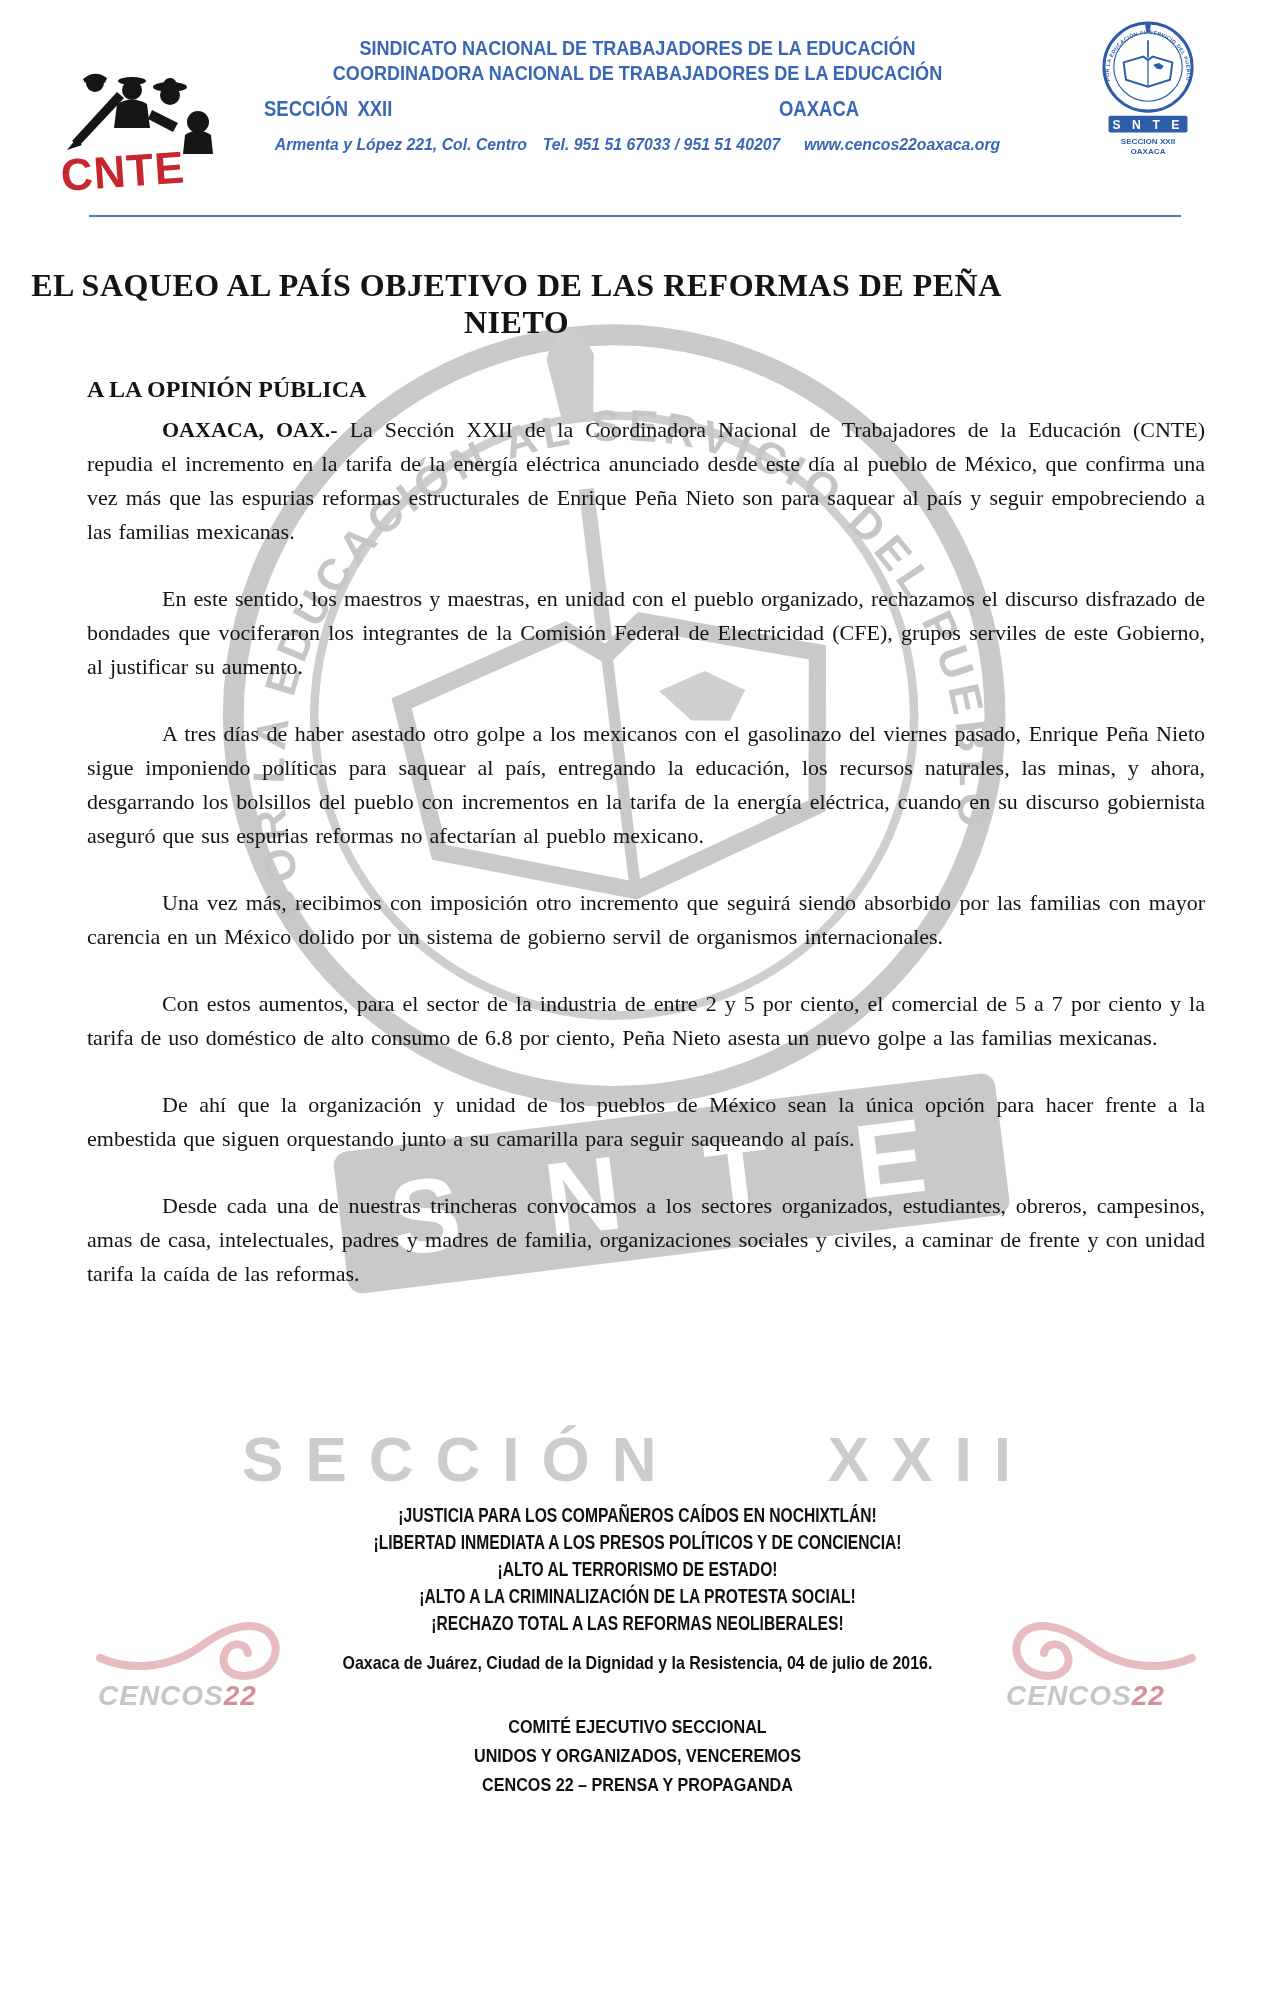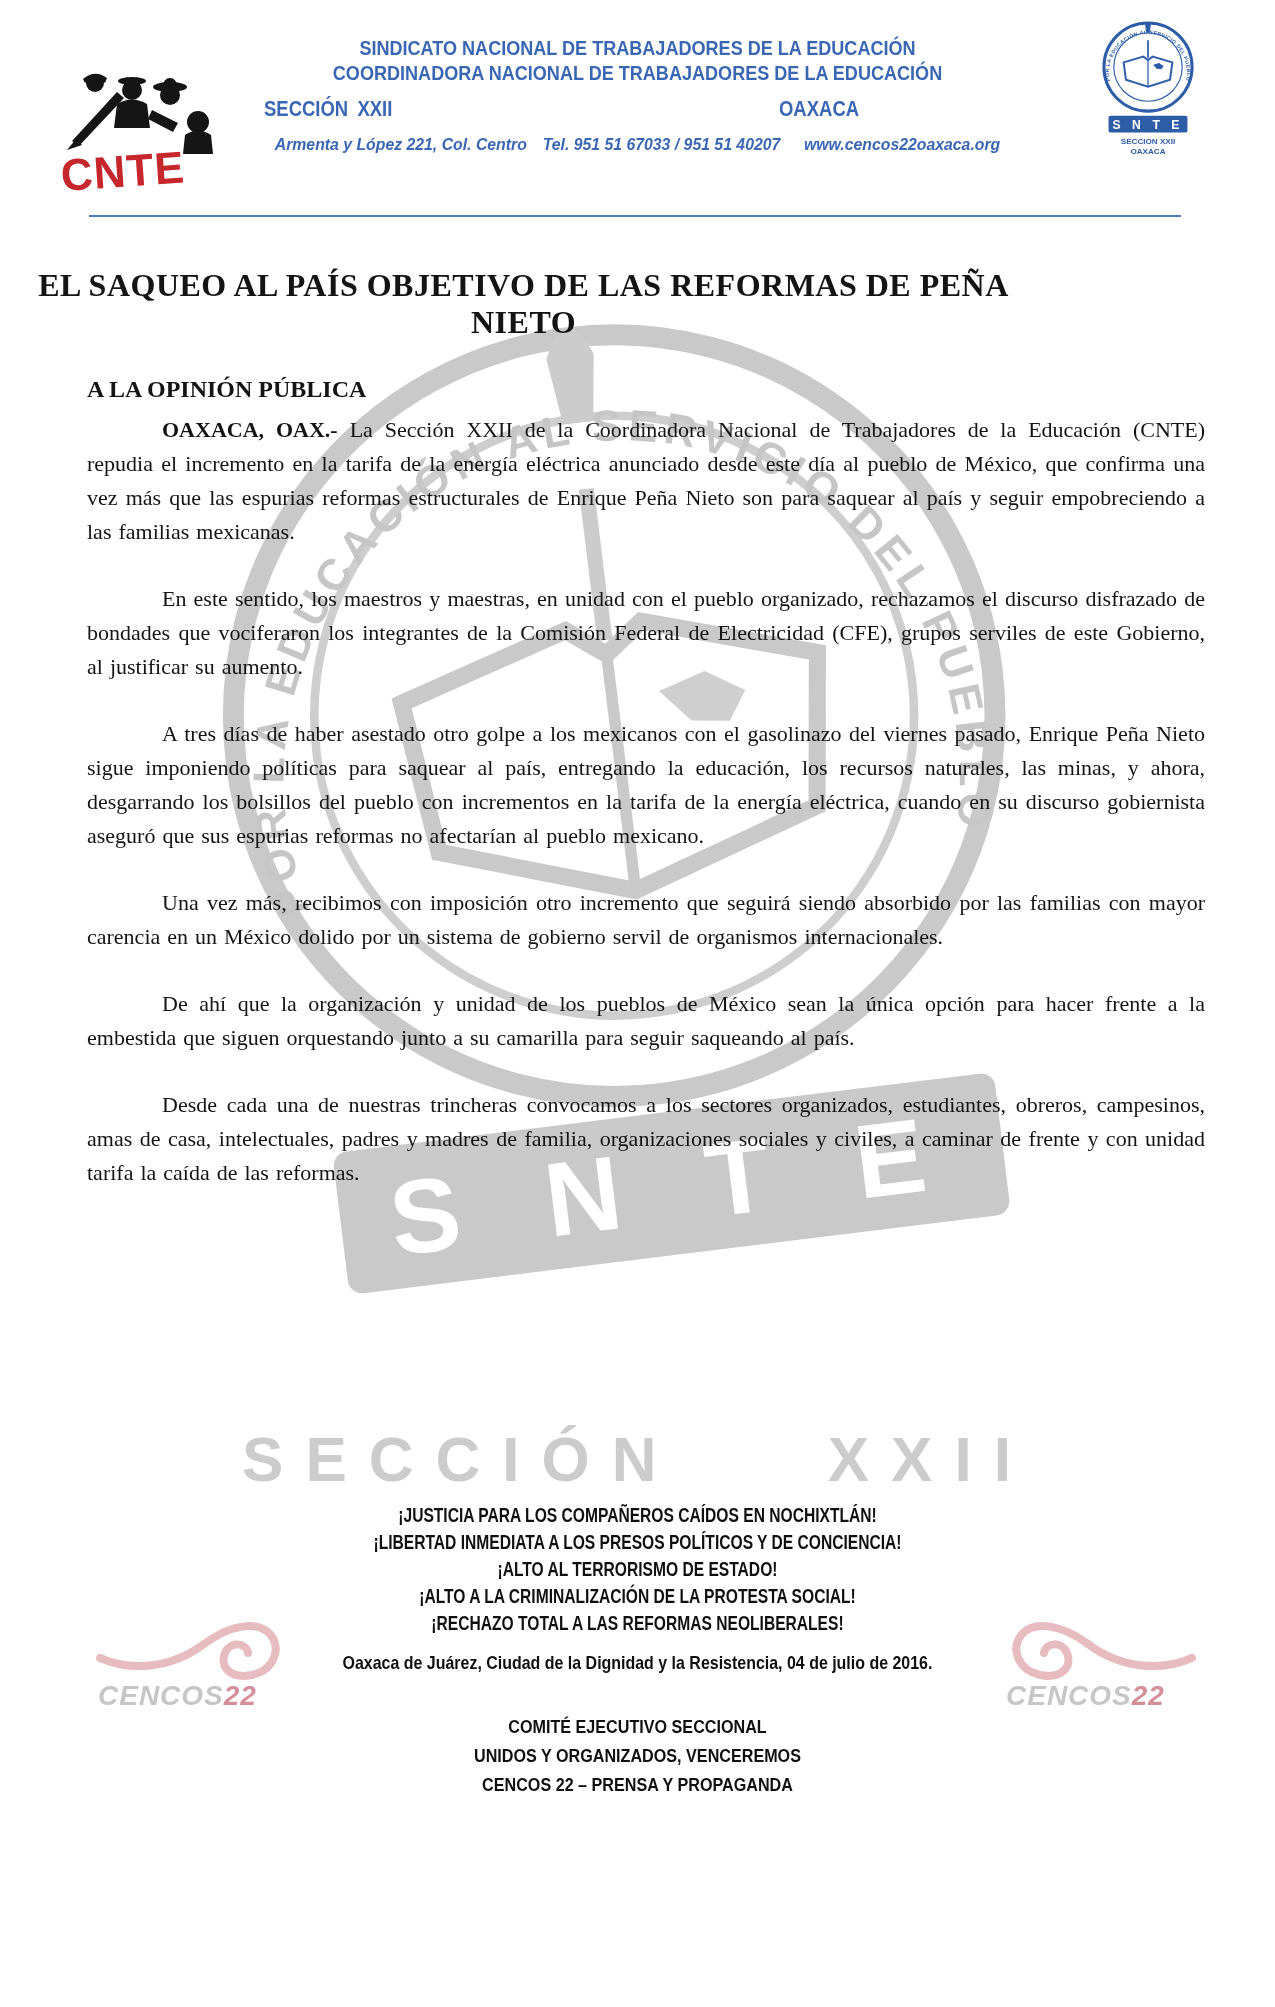--- a/index.html
+++ b/index.html
@@ -33,21 +33,21 @@
   .rule{position:absolute;z-index:2;top:215px;left:89px;width:1092px;height:0;
         border-top:2.5px solid var(--rule-blue);}
 
   .cnte-logo{position:absolute;z-index:2;left:57px;top:66px;width:172px;height:132px;}
   .cnte-word{position:absolute;left:4px;top:84px;font-family:"Liberation Sans","DejaVu Sans",sans-serif;
         font-weight:bold;font-size:45px;color:var(--red);letter-spacing:1px;
         transform:rotate(-4deg) scaleX(0.98);transform-origin:0 50%;}
   .snte-logo{position:absolute;z-index:2;left:1090px;top:16px;width:116px;}
 
   
-  .title{position:absolute;z-index:1;top:246px;left:8px;width:1031px;text-align:center;
+  .title{position:absolute;z-index:1;top:246px;left:1px;width:1031px;text-align:center;
         font-weight:bold;font-size:32px;letter-spacing:0.5px;}
   .salutation{position:absolute;z-index:1;top:356px;left:87px;font-weight:bold;font-size:24px;}
   .paragraphs{position:absolute;z-index:1;top:413px;left:87px;width:1122px;
         font-size:22px;line-height:34px;text-align:justify;word-spacing:1.5px;}
   .paragraphs p{margin:0 4px 33px 0;text-indent:75px;}
   .paragraphs strong{font-weight:bold;}
 
   
   .slogans{position:absolute;z-index:1;top:1502px;left:0;width:1275px;text-align:center;
         font-family:"Liberation Sans","DejaVu Sans",sans-serif;font-weight:bold;
@@ -146,20 +146,21 @@
   </header>
 
   <main>
     <h1 class="title">EL SAQUEO AL PAÍS OBJETIVO DE LAS REFORMAS DE PEÑA NIETO</h1>
     <h2 class="salutation">A LA OPINIÓN PÚBLICA</h2>
     <div class="paragraphs" id="paragraphs">
         <p><strong>OAXACA, OAX.-</strong> La Sección XXII de la Coordinadora Nacional de Trabajadores de la Educación (CNTE) repudia el incremento en la tarifa de la energía eléctrica anunciado desde este día al pueblo de México, que confirma una vez más que las espurias reformas estructurales de Enrique Peña Nieto son para saquear al país y seguir empobreciendo a las familias mexicanas.</p>
         <p>En este sentido, los maestros y maestras, en unidad con el pueblo organizado, rechazamos el discurso disfrazado de bondades que vociferaron los integrantes de la Comisión Federal de Electricidad (CFE), grupos serviles de este Gobierno, al justificar su aumento.</p>
         <p>A tres días de haber asestado otro golpe a los mexicanos con el gasolinazo del viernes pasado, Enrique Peña Nieto sigue imponiendo políticas para saquear al país, entregando la educación, los recursos naturales, las minas, y ahora, desgarrando los bolsillos del pueblo con incrementos en la tarifa de la energía eléctrica, cuando en su discurso gobiernista aseguró que sus espurias reformas no afectarían al pueblo mexicano.</p>
         <p>Una vez más, recibimos con imposición otro incremento que seguirá siendo absorbido por las familias con mayor carencia en un México dolido por un sistema de gobierno servil de organismos internacionales.</p>
+        <p>Con estos aumentos, para el sector de la industria de entre 2 y 5 por ciento, el comercial de 5 a 7 por ciento y la tarifa de uso doméstico de alto consumo de 6.8 por ciento, Peña Nieto asesta un nuevo golpe a las familias mexicanas.</p>
         <p>De ahí que la organización y unidad de los pueblos de México sean la única opción para hacer frente a la embestida que siguen orquestando junto a su camarilla para seguir saqueando al país.</p>
         <p>Desde cada una de nuestras trincheras convocamos a los sectores organizados, estudiantes, obreros, campesinos, amas de casa, intelectuales, padres y madres de familia, organizaciones sociales y civiles, a caminar de frente y con unidad tarifa la caída de las reformas.</p>
       </div>
   </main>
 
   <footer>
     <div class="slogans" id="slogans">
         <div>¡JUSTICIA PARA LOS COMPAÑEROS CAÍDOS EN NOCHIXTLÁN!</div>
         <div>¡LIBERTAD INMEDIATA A LOS PRESOS POLÍTICOS Y DE CONCIENCIA!</div>
         <div>¡ALTO AL TERRORISMO DE ESTADO!</div>

